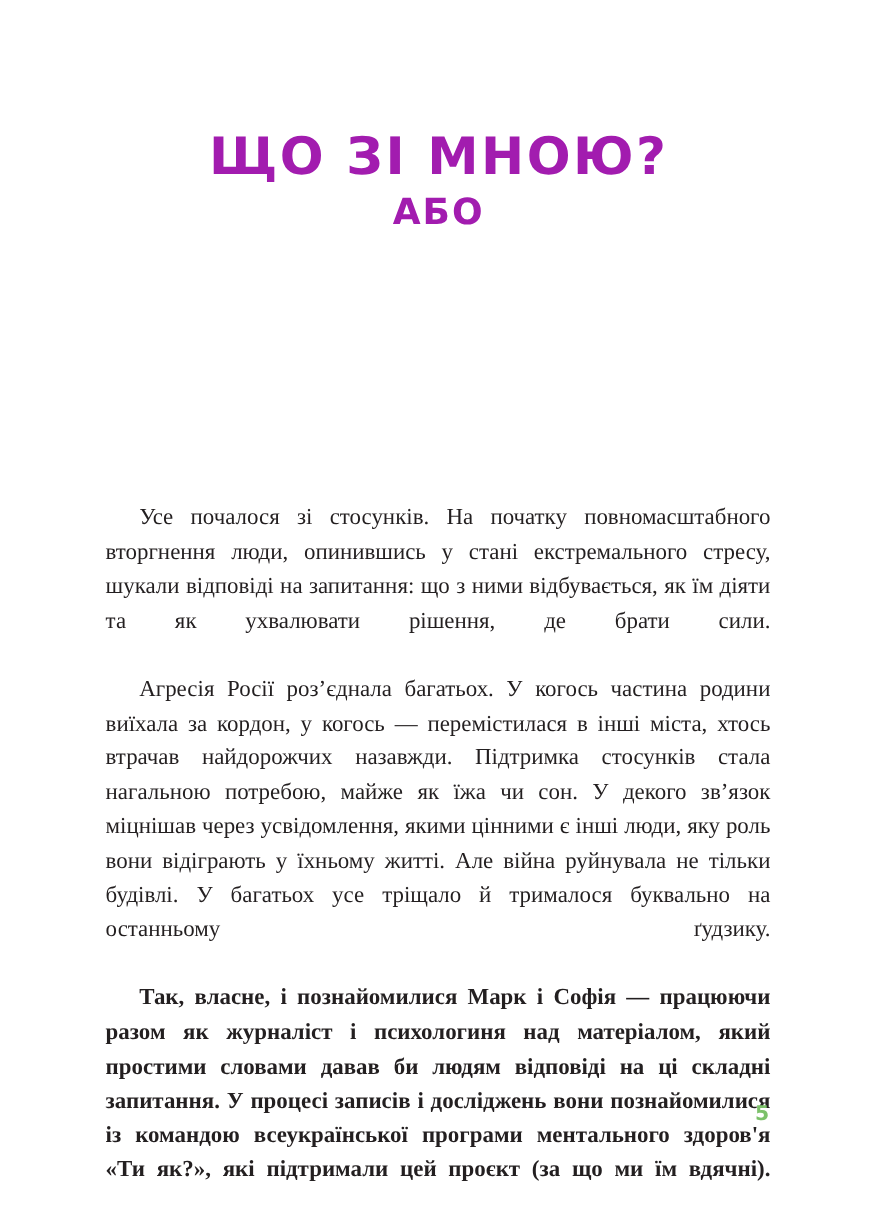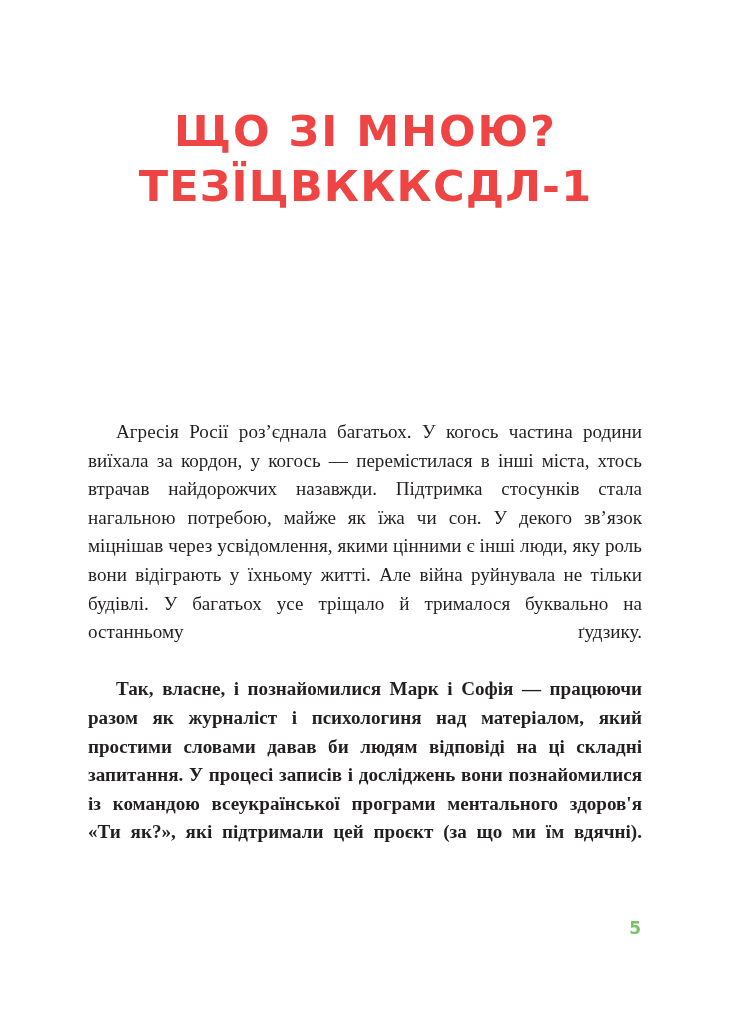--- a/index.html
+++ b/index.html
@@ -23,21 +23,21 @@
   }
 
   
   .title-block {
     position: absolute;
     left: 0;
     right: 0;
     top: 104px;
     text-align: center;
     font-family: "DejaVu Sans", "Liberation Sans", sans-serif;
-    color: #ef4444;
+    color: #a21caf;
     font-weight: 700;
     text-transform: uppercase;
     user-select: none;
   }
 
   .title-line-1 {
     display: block;
     font-size: 43px;
     line-height: 54px;
     letter-spacing: 2.0px;
@@ -108,23 +108,24 @@
     user-select: none;
   }
 </style>
 </head>
 <body>
 
 <div class="page">
 
   <div class="title-block">
     <span class="title-line-1">ЩО ЗІ МНОЮ?</span>
-    <span class="title-line-3">ТЕЗЇЦВКККСДЛ-1</span>
+    <span class="title-line-2">АБО</span>
   </div>
 
   <div class="text-column">
+    <p>Усе почалося зі стосунків. На початку повномасштабного вторгнення люди, опинившись у стані екстремального стресу, шукали відповіді на запитання: що з ними відбувається, як їм діяти та як ухвалювати рішення, де брати сили.</p>
     <p>Агресія Росії роз’єднала багатьох. У когось частина родини виїхала за кордон, у когось — перемістилася в інші міста, хтось втрачав найдорожчих назавжди. Підтримка стосунків стала нагальною потребою, майже як їжа чи сон. У декого зв’язок міцнішав через усвідомлення, якими цінними є інші люди, яку роль вони відіграють у їхньому житті. Але війна руйнувала не тільки будівлі. У багатьох усе тріщало й трималося буквально на останньому ґудзику.</p>
     <p>Так, власне, і познайомилися Марк і Софія — працюючи разом як журналіст і психологиня над матеріалом, який простими словами давав би людям відповіді на ці складні запитання. У процесі записів і досліджень вони познайомилися із командою всеукраїнської програми ментального здоров'я «Ти як?», які підтримали цей проєкт (за що ми їм вдячні).</p>
   </div>
 
   <div class="folio">5</div>
 
 </div>
 
 </body></html>

